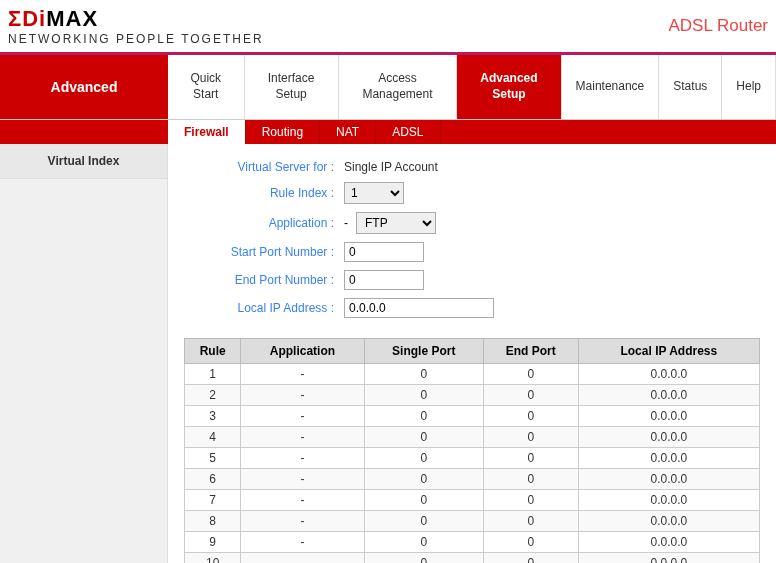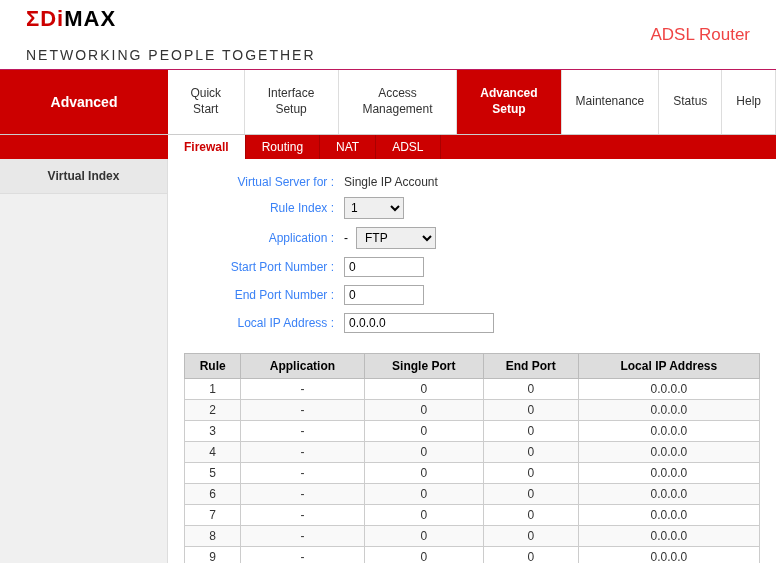--- a/index.html
+++ b/index.html
@@ -1,23 +1,23 @@
 <!DOCTYPE html>
 <html><head>
   <meta charset="utf-8">
   <style>
     * { margin: 0; padding: 0; box-sizing: border-box; }
     body { font-family: Arial, sans-serif; font-size: 12px; background: #fff; width: 776px; }
 
     
-    .header { background: #fff; display: flex; justify-content: space-between; align-items: center; padding: 6px 26px; border-bottom: 1px solid #be185d; }
+    .header { background: #fff; display: flex; justify-content: space-between; align-items: center; padding: 6px 8px; border-bottom: 3px solid #be185d; }
     .logo-area { display: flex; flex-direction: column; }
     .logo-text { font-size: 22px; font-weight: bold; color: #cc0000; letter-spacing: 1px; }
     .logo-text span { color: #000; }
-    .logo-sub { font-size: 14px; color: #333; letter-spacing: 2px; margin-top: 15px; }
+    .logo-sub { font-size: 12px; color: #333; letter-spacing: 2px; }
     .router-name { font-size: 17px; color: #ef4444; }
 
     
     .nav-bar { background: #fff; border-bottom: 1px solid #ccc; display: flex; align-items: stretch; }
     .nav-left-title { background: #cc0000; color: #fff; font-size: 14px; font-weight: bold; width: 168px; display: flex; align-items: center; justify-content: center; padding: 24px; min-height: 50px; flex-shrink: 0; }
     .nav-tabs { display: flex; flex: 1; }
     .nav-tab { padding: 8px 14px; font-size: 12px; color: #333; display: flex; align-items: center; justify-content: center; text-align: center; cursor: pointer; border-right: 1px solid #ddd; line-height: 1.3; }
     .nav-tab.active { background: #cc0000; color: #fff; font-weight: bold; }
 
     

